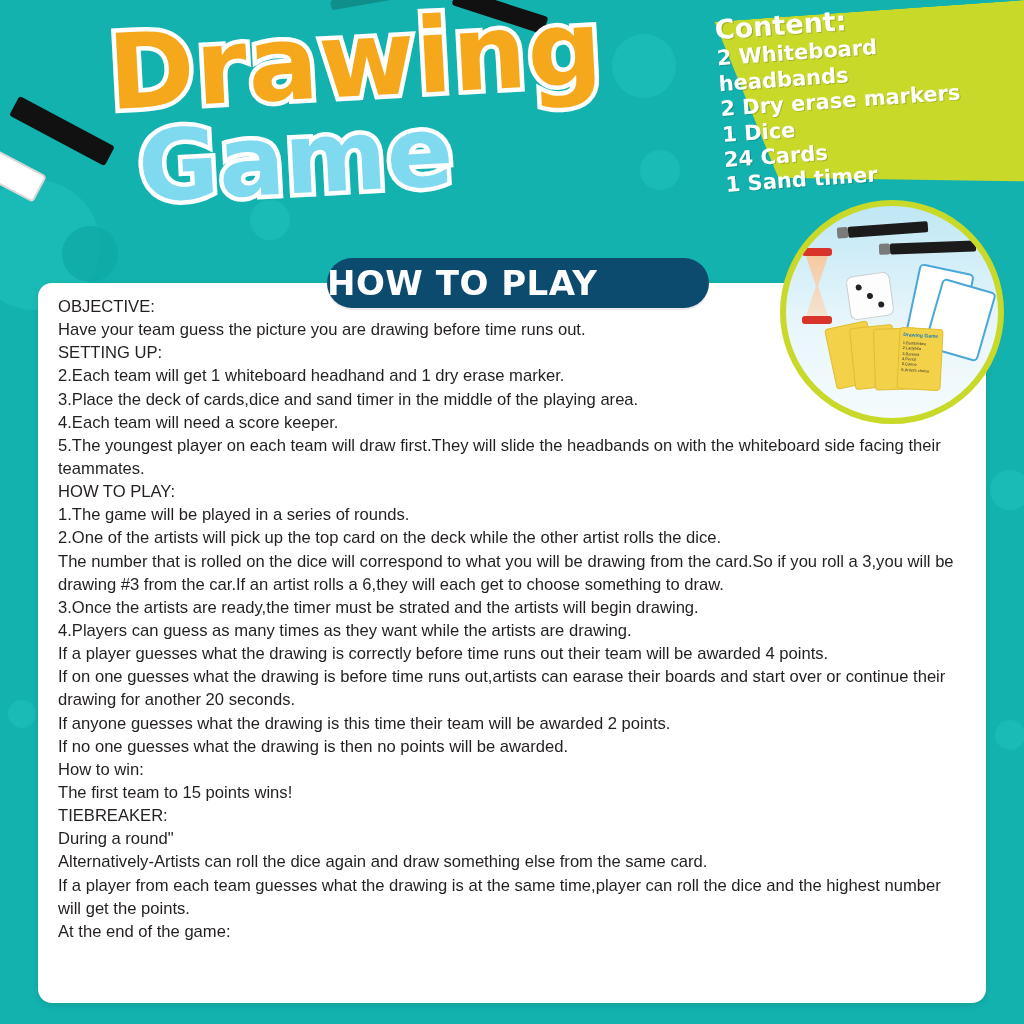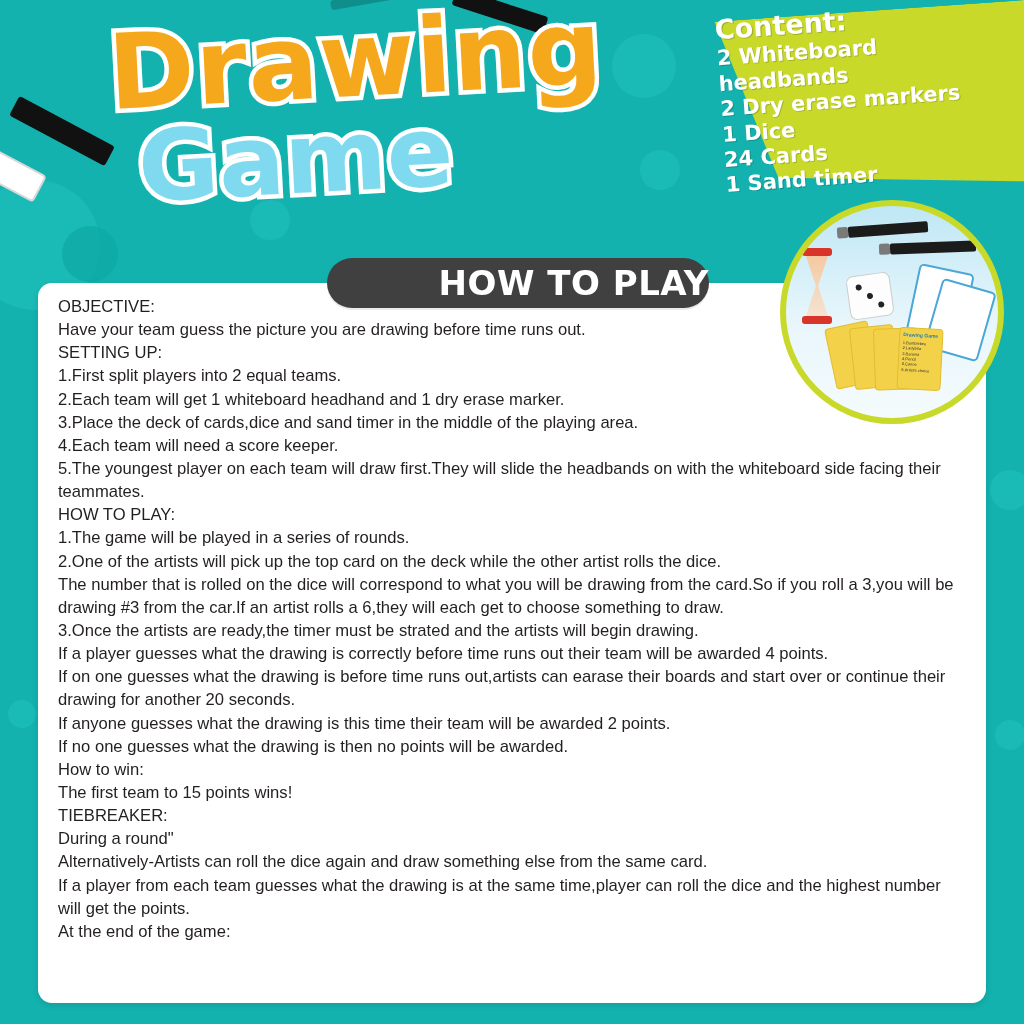--- a/index.html
+++ b/index.html
@@ -117,30 +117,30 @@
     text-shadow: 1px 1px 0 rgba(0,0,0,.18);
   }
 
   
   .ribbon {
     position: absolute;
     left: 327px;
     top: 258px;
     width: 382px;
     height: 50px;
-    background: #404040;
+    background: #0c4a6e;
     border-radius: 25px;
     color: #fff;
     font-family: "DejaVu Sans", sans-serif;
     font-weight: bold;
     font-size: 34px;
     letter-spacing: .5px;
     display: flex;
     align-items: center;
-    justify-content: flex-end;
+    justify-content: flex-start;
     z-index: 5;
     box-shadow: 0 2px 0 rgba(0,0,0,.08);
   }
 
   
   .card {
     position: absolute;
     left: 38px;
     top: 283px;
     width: 948px;
@@ -335,30 +335,30 @@
 
   <div class="ribbon">
     <span>HOW TO PLAY</span>
   </div>
 
   <div class="card">
     <div class="rules">
       <p>OBJECTIVE:</p>
       <p>Have your team guess the picture you are drawing before time runs out.</p>
       <p>SETTING UP:</p>
-      <p>1.First split players into 2 equal teams.</p>
       <p>2.Each team will get 1 whiteboard headhand and 1 dry erase marker.</p>
       <p>3.Place the deck of cards,dice and sand timer in the middle of the playing area.</p>
       <p>4.Each team will need a score keeper.</p>
       <p>5.The youngest player on each team will draw first.They will slide the headbands on with the whiteboard side facing their teammates.</p>
       <p>HOW TO PLAY:</p>
       <p>1.The game will be played in a series of rounds.</p>
       <p>2.One of the artists will pick up the top card on the deck while the other artist rolls the dice.</p>
       <p>The number that is rolled on the dice will correspond to what you will be drawing from the card.So if you roll a 3,you will be drawing #3 from the car.If an artist rolls a 6,they will each get to choose something to draw.</p>
       <p>3.Once the artists are ready,the timer must be strated and the artists will begin drawing.</p>
+      <p>4.Players can guess as many times as they want while the artists are drawing.</p>
       <p>If a player guesses what the drawing is correctly before time runs out their team will be awarded 4 points.</p>
       <p>If on one guesses what the drawing is before time runs out,artists can earase their boards and start over or continue their drawing for another 20 seconds.</p>
       <p>If anyone guesses what the drawing is this time their team will be awarded 2 points.</p>
       <p>If no one guesses what the drawing is then no points will be awarded.</p>
       <p>How to win:</p>
       <p>The first team to 15 points wins!</p>
       <p>TIEBREAKER:</p>
       <p>During a round"</p>
       <p>Alternatively-Artists can roll the dice again and draw something else from the same card.</p>
       <p>If a player from each team guesses what the drawing is at the same time,player can roll the dice and the highest number will get the points.</p>

